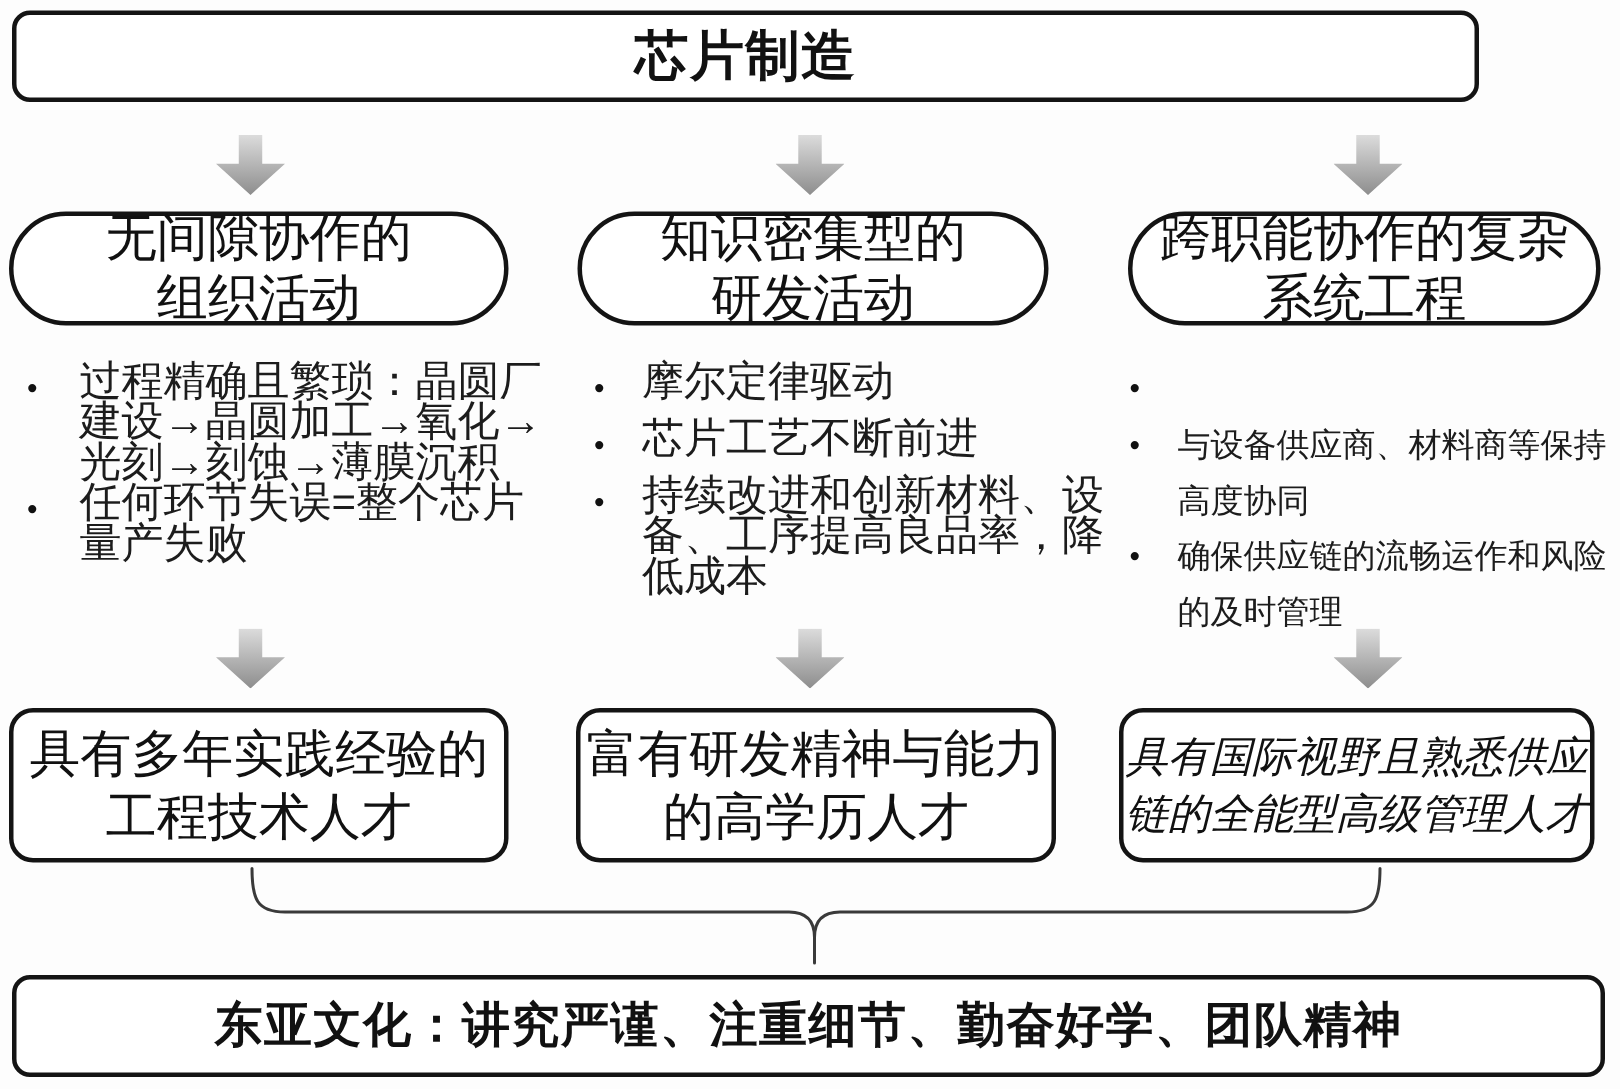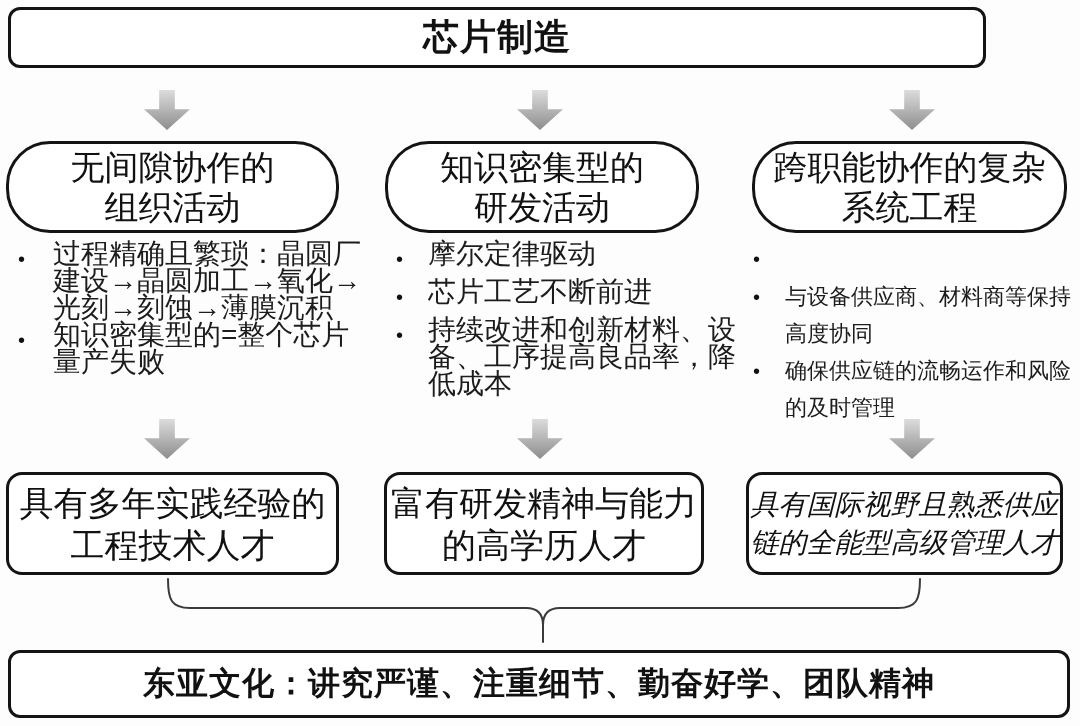--- a/index.html
+++ b/index.html
@@ -11,21 +11,21 @@
   html,body{background:#fff;}
   body{font-family:"Liberation Sans","DejaVu Sans",sans-serif;color:var(--text);}
   .canvas{position:relative;width:1080px;height:726px;background:var(--bg);overflow:hidden;}
 
   .box{position:absolute;background:#fff;border:3px solid var(--border);
        display:flex;align-items:center;justify-content:center;text-align:center;}
 
   .title-box{left:8px;top:7px;width:978px;height:61px;border-radius:12px;}
   .title-box .lbl{font-size:36px;font-weight:bold;letter-spacing:1px;}
 
-  .stadium{top:141px;height:92px;border-radius:44px;}
+  .stadium{top:141px;height:76px;border-radius:44px;}
   .stadium .lbl{font-size:34px;line-height:40px;white-space:pre-line;}
   .stadium.c1{left:6px;width:333px;}
   .stadium.c2{left:385px;width:314px;}
   .stadium.c3{left:752px;width:315px;}
 
   .outcome{top:472px;height:103px;border-radius:16px;}
   .outcome .lbl{font-size:34px;line-height:42px;white-space:pre-line;}
   .outcome.c1{left:6px;width:333px;}
   .outcome.c2{left:384px;width:320px;}
   .outcome.c3{left:746px;width:317px;font-style:italic;}
@@ -79,21 +79,21 @@
 系统工程</span>
   </div>
 
   <div class="bullets c1">
       <div class="bullet-item">
         <span class="marker">•</span>
         <span class="btext">过程精确且繁琐：晶圆厂建设→晶圆加工→氧化→光刻→刻蚀→薄膜沉积</span>
       </div>
       <div class="bullet-item">
         <span class="marker">•</span>
-        <span class="btext">知识密集型的=整个芯片量产失败</span>
+        <span class="btext">任何环节失误=整个芯片量产失败</span>
       </div>
     </div>
   <div class="bullets c2">
       <div class="bullet-item">
         <span class="marker">•</span>
         <span class="btext">摩尔定律驱动</span>
       </div>
       <div class="bullet-item">
         <span class="marker">•</span>
         <span class="btext">芯片工艺不断前进</span>

